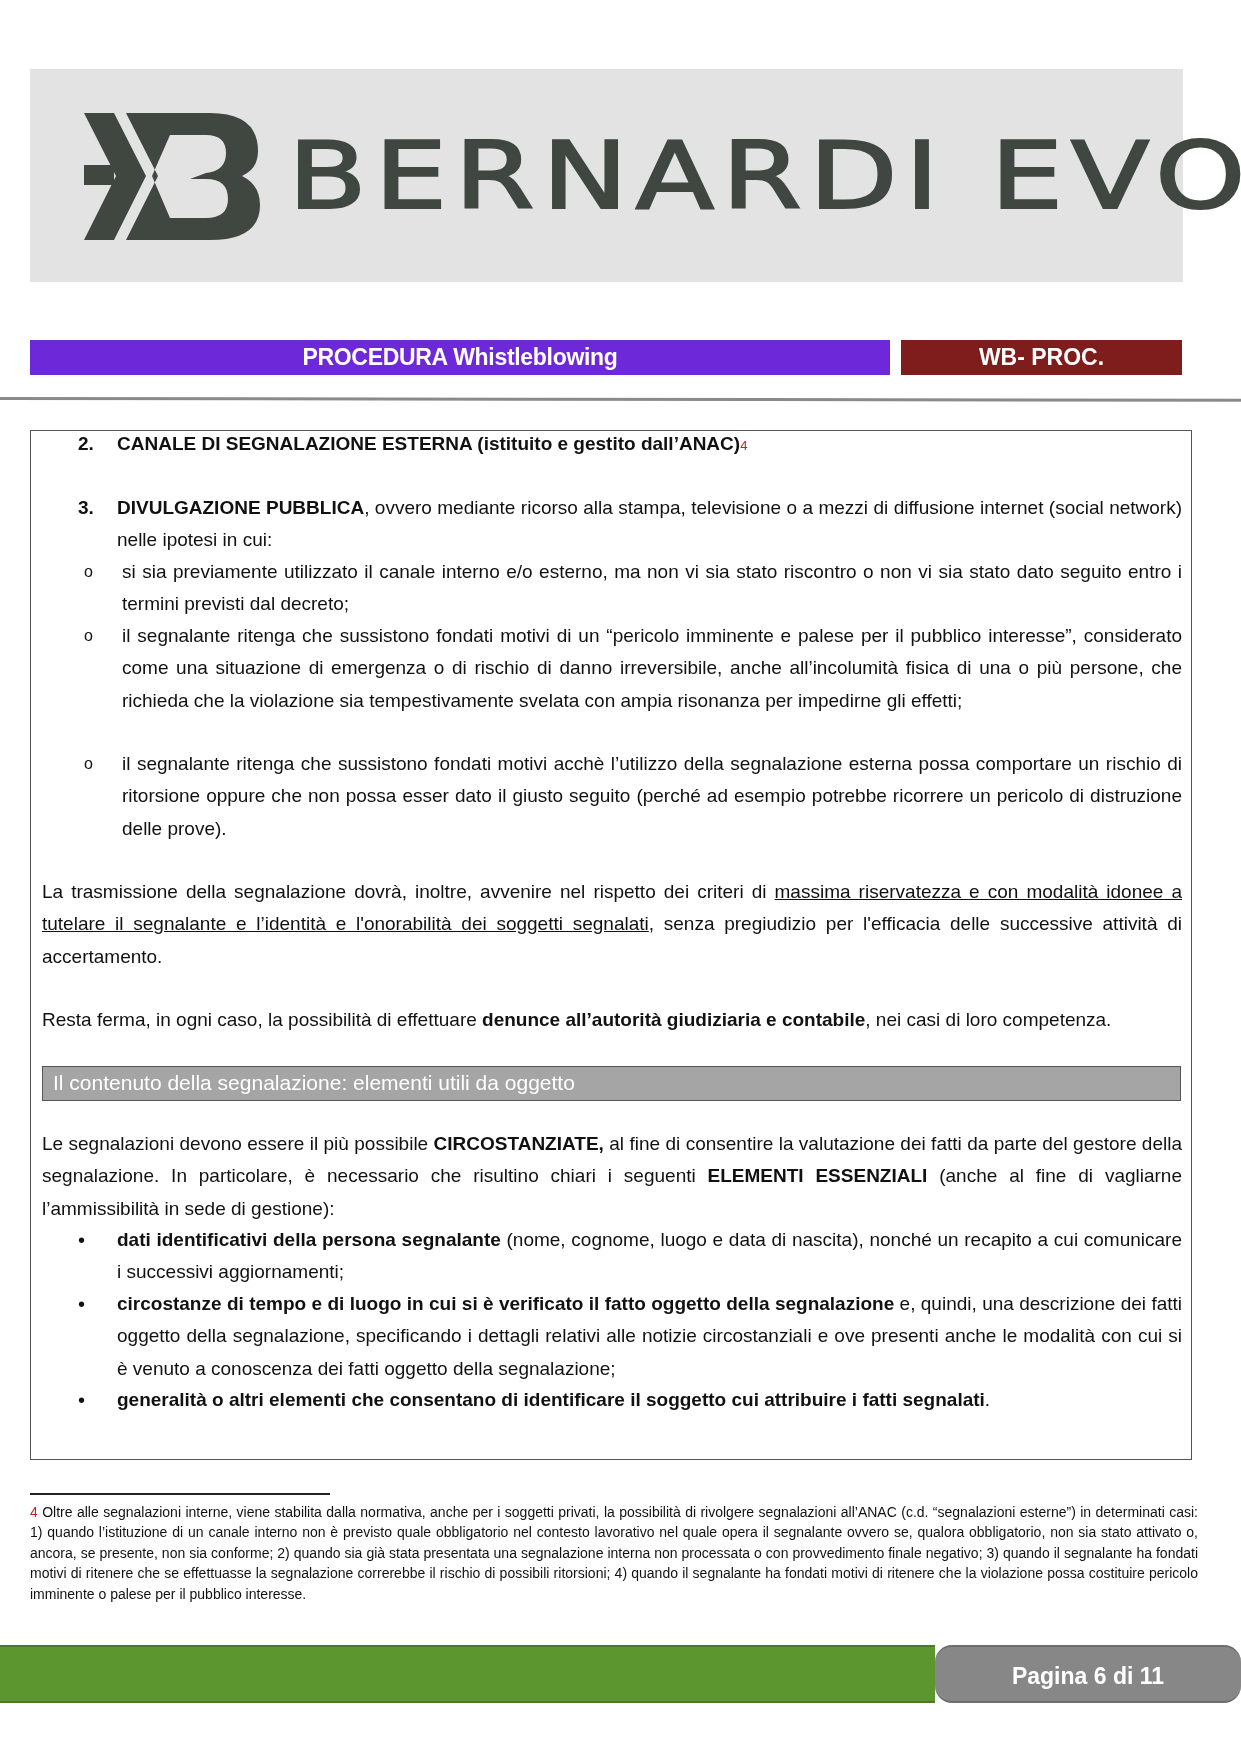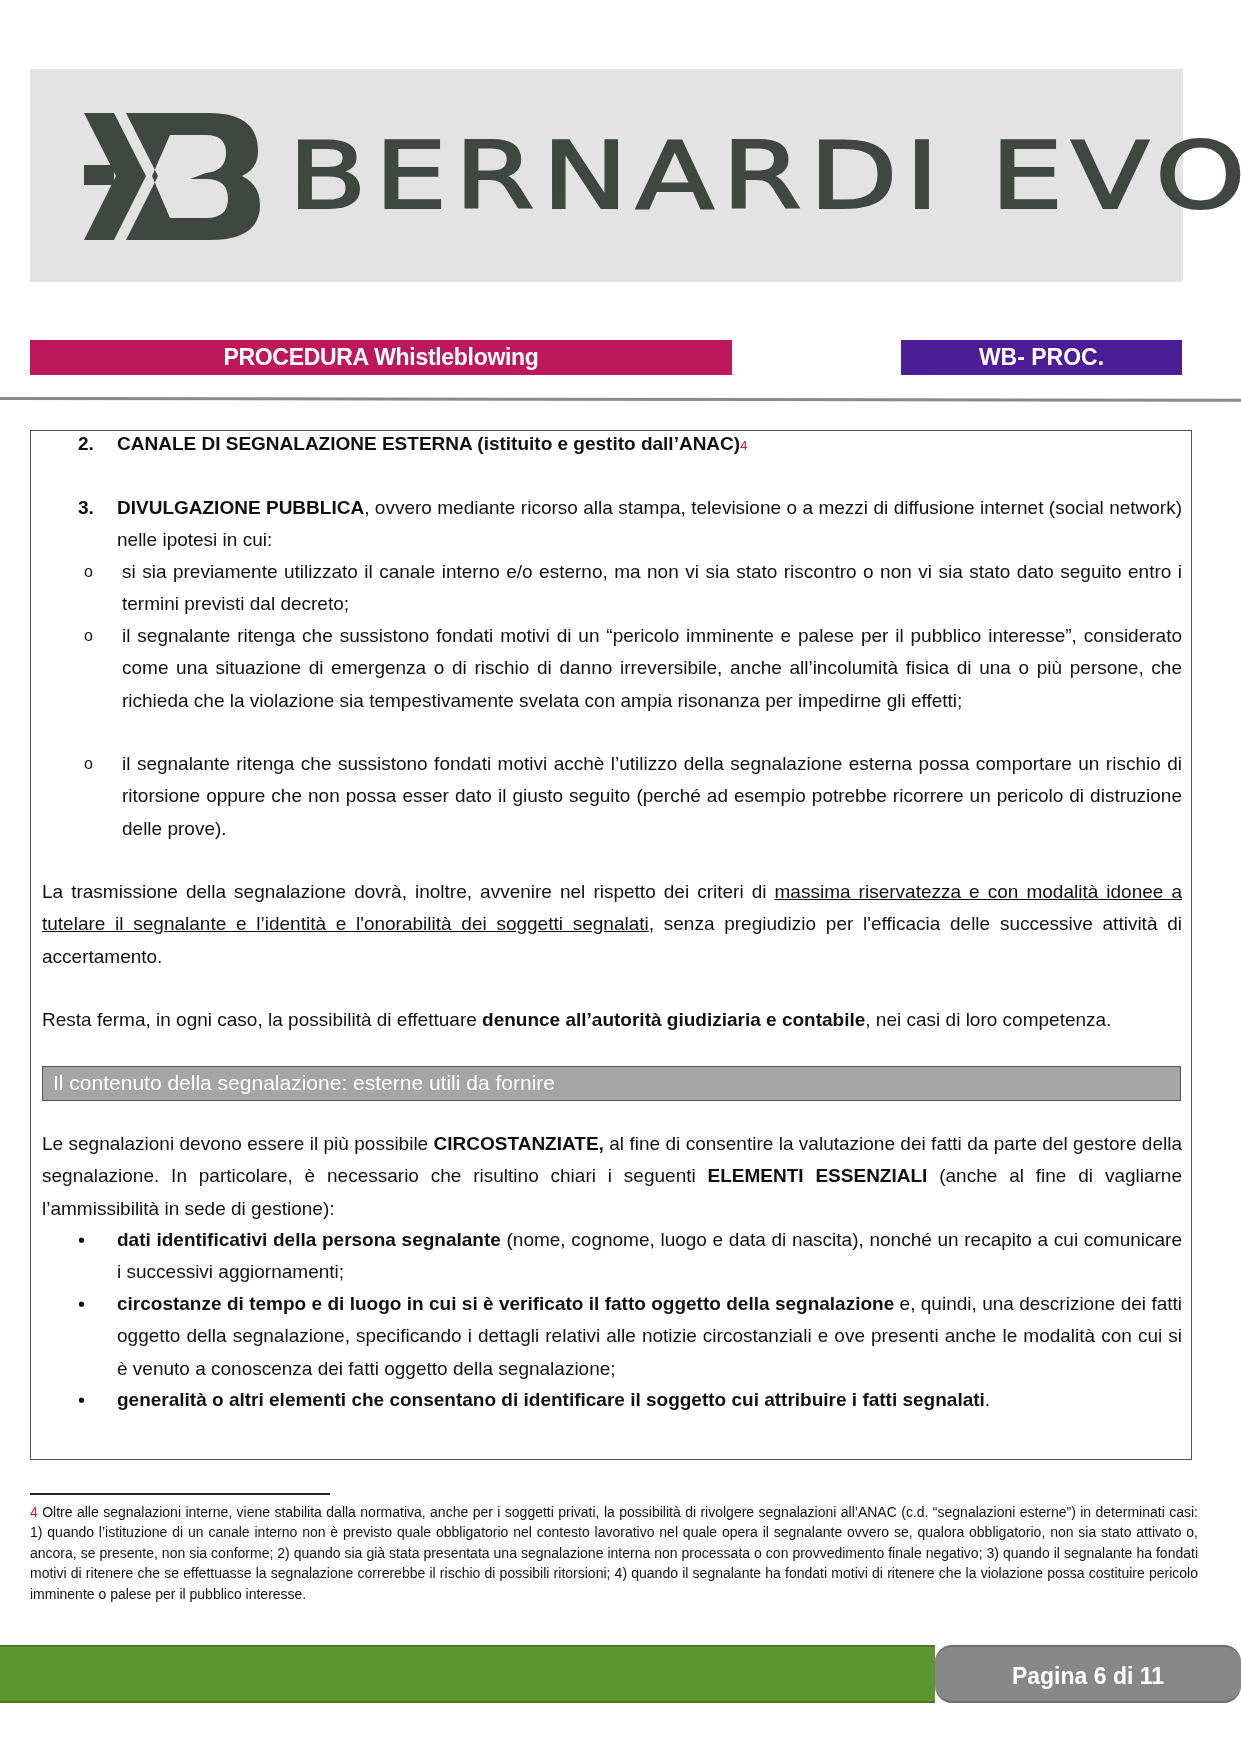--- a/index.html
+++ b/index.html
@@ -5,24 +5,24 @@
   html, body { margin: 0; padding: 0; background: #ffffff; }
   body { width: 1241px; height: 1754px; position: relative; overflow: hidden;
          font-family: "Liberation Sans", sans-serif; color: #111; }
 
   .logo-band { position: absolute; left: 30px; top: 69px; width: 1153px; height: 213px; background: #e3e3e4; }
   .logo-mark { position: absolute; left: 52px; top: 44px; width: 180px; height: 127px; }
   .logo-text { position: absolute; left: 258px; top: 48px; font-family: "DejaVu Sans", sans-serif;
                font-size: 92px; line-height: 120px; color: #3f4740; letter-spacing: 6px; transform: scaleX(1.25); transform-origin: left center;
                font-weight: normal; -webkit-text-stroke: 2px #3f4740; }
 
-  .title-bar { position: absolute; left: 30px; top: 340px; width: 702px; height: 35px; background: #be185d;
+  .title-bar { position: absolute; left: 30px; top: 340px; width: 860px; height: 35px; background: #6d28d9;
                color: #fff; font-weight: bold; font-size: 23px; line-height: 35px; text-align: center;
                letter-spacing: -0.3px; }
-  .code-bar  { position: absolute; left: 901px; top: 340px; width: 281px; height: 35px; background: #4c1d95;
+  .code-bar  { position: absolute; left: 901px; top: 340px; width: 281px; height: 35px; background: #7f1d1d;
                color: #fff; font-weight: bold; font-size: 23px; line-height: 35px; text-align: center; }
 
   .divider { position: absolute; left: 0; top: 397px; width: 1241px; height: 3px; background: #8a8a8a;
              transform: rotate(0.08deg); transform-origin: left; }
 
   .content-box { position: absolute; left: 30px; top: 430px; width: 1162px; height: 1030px;
                  border: 1.5px solid #555; box-sizing: border-box; }
 
   .doc { position: absolute; left: 42px; width: 1140px; font-family: "Liberation Sans", sans-serif;
          font-size: 19px; line-height: 32.4px; color: #111; }
@@ -107,21 +107,21 @@
 
   <div class="para" style="top:448px;">
     <span>La trasmissione della segnalazione dovrà, inoltre, avvenire nel rispetto dei criteri di </span><u>massima riservatezza e con modalità idonee a tutelare il segnalante e l’identità e l'onorabilità dei soggetti segnalati</u><span>, senza pregiudizio per l'efficacia delle successive attività di accertamento.</span>
   </div>
 
   <div class="para" style="top:576px;">
     <span>Resta ferma, in ogni caso, la possibilità di effettuare </span><b>denunce all’autorità giudiziaria e contabile</b><span>, nei casi di loro competenza.</span>
   </div>
 </div>
 
-<div class="section-head">Il contenuto della segnalazione: esterne utili da fornire</div>
+<div class="section-head">Il contenuto della segnalazione: elementi utili da oggetto</div>
 
 <div class="doc" style="top:1128px;">
   <div class="para" style="top:0;">
     <span>Le segnalazioni devono essere il più possibile </span><b>CIRCOSTANZIATE,</b><span> al fine di consentire la valutazione dei fatti da parte del gestore della segnalazione. In particolare, è necessario che risultino chiari i seguenti </span><b>ELEMENTI ESSENZIALI</b><span> (anche al fine di vagliarne l’ammissibilità in sede di gestione):</span>
   </div>
 
   <div class="bul-item" style="top:96px;">
     <span class="mark">•</span>
     <span class="txt"><b>dati identificativi della persona segnalante</b><span> (nome, cognome, luogo e data di nascita), nonché un recapito a cui comunicare i successivi aggiornamenti;</span></span>
   </div>

